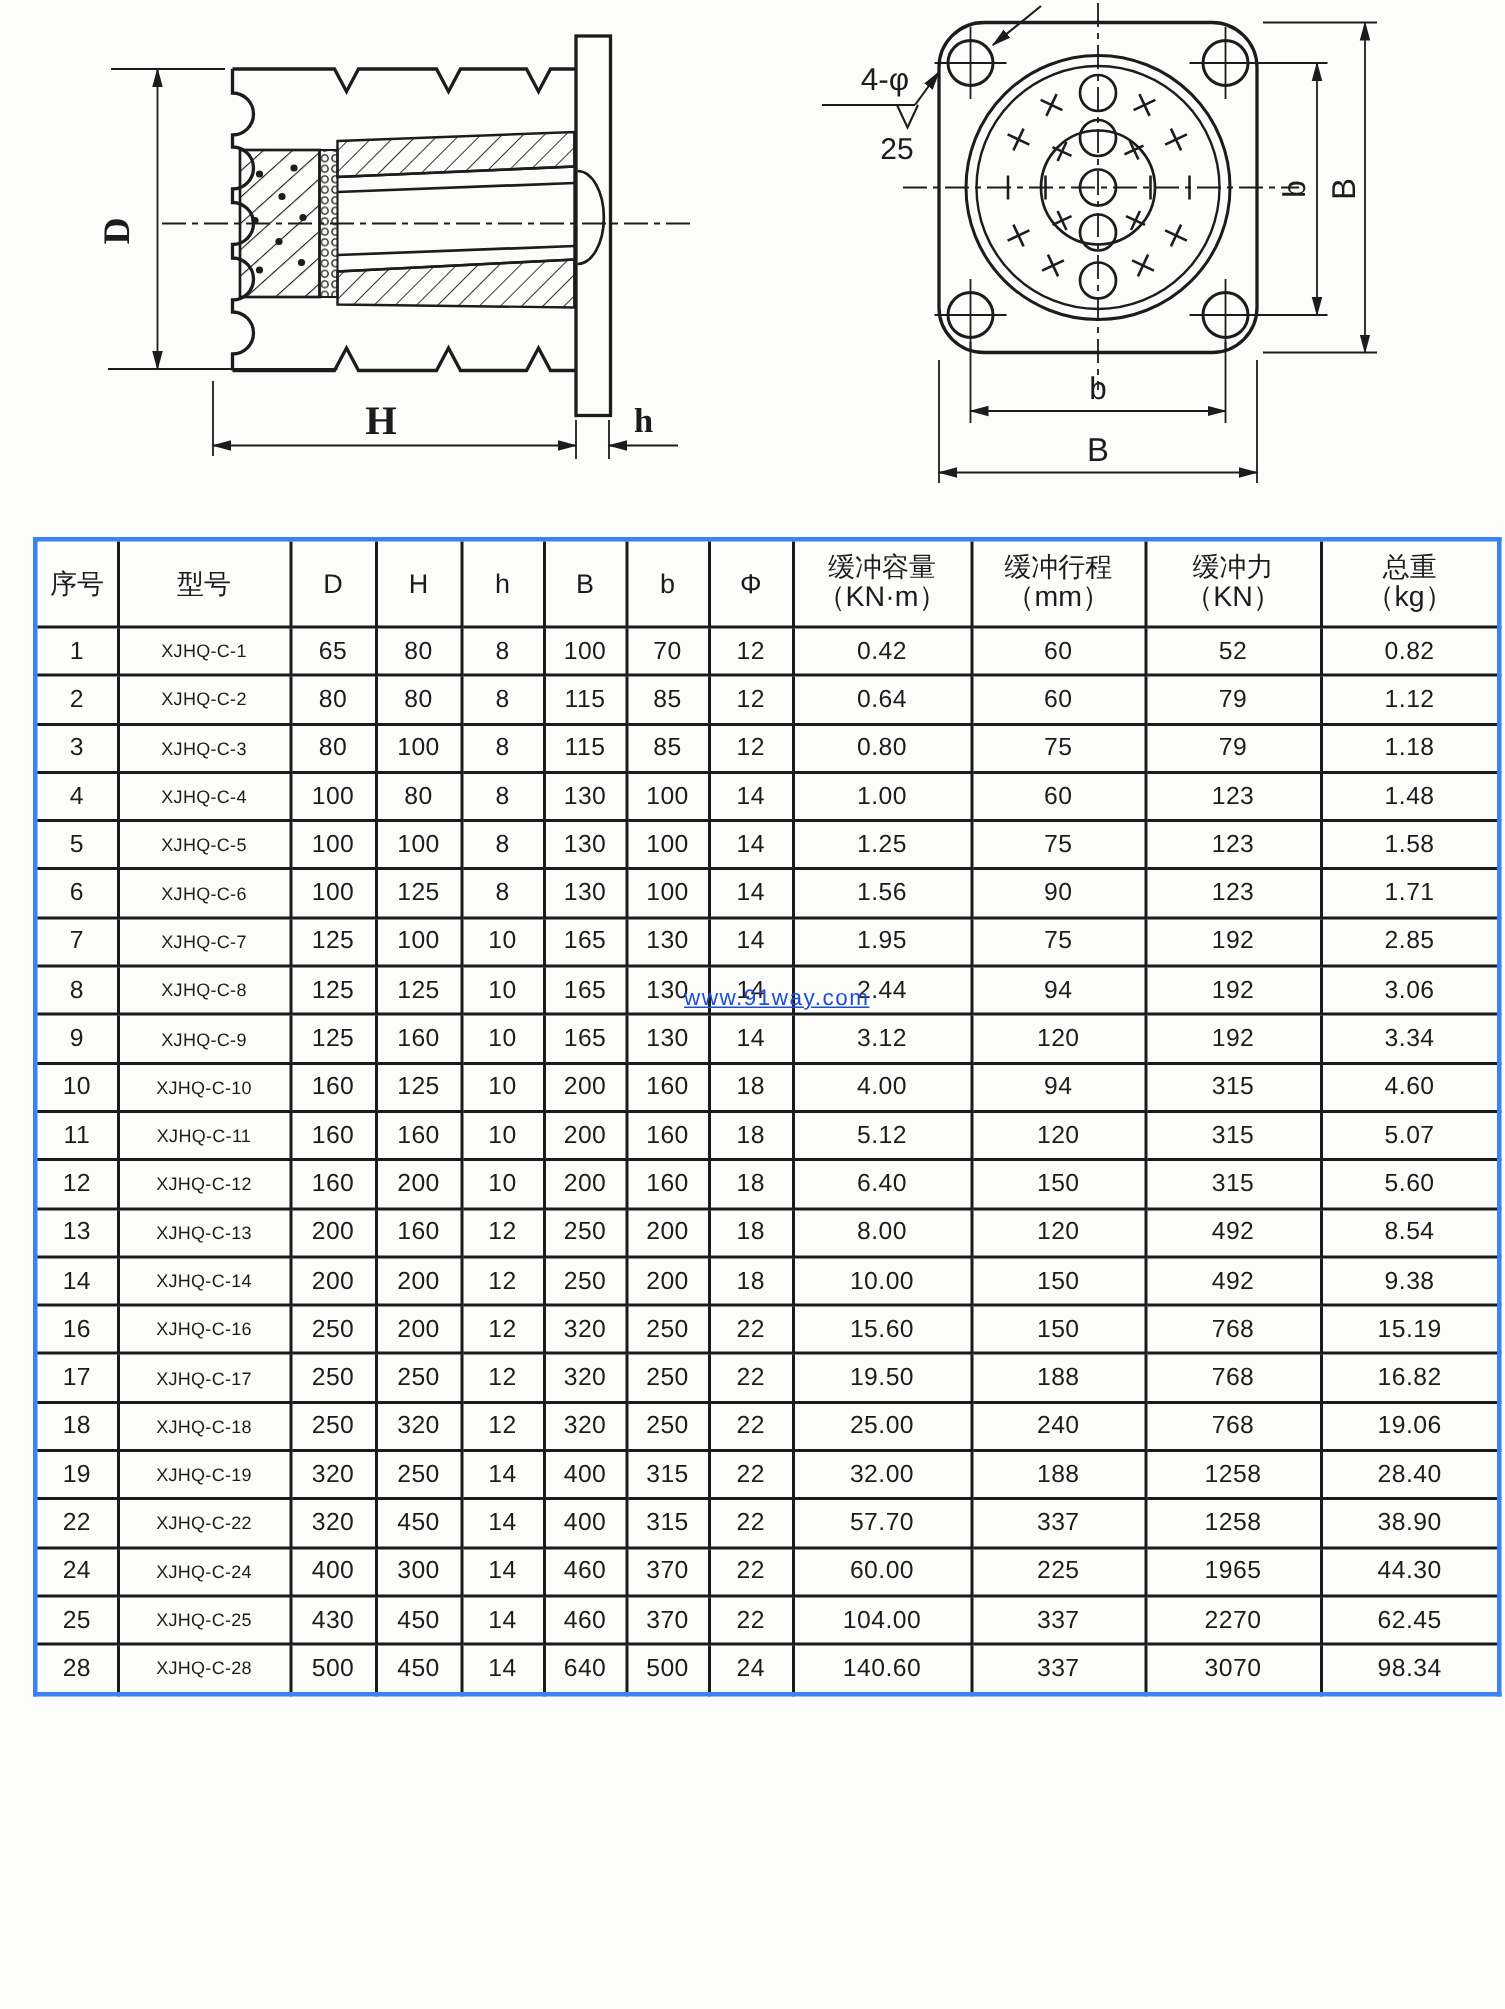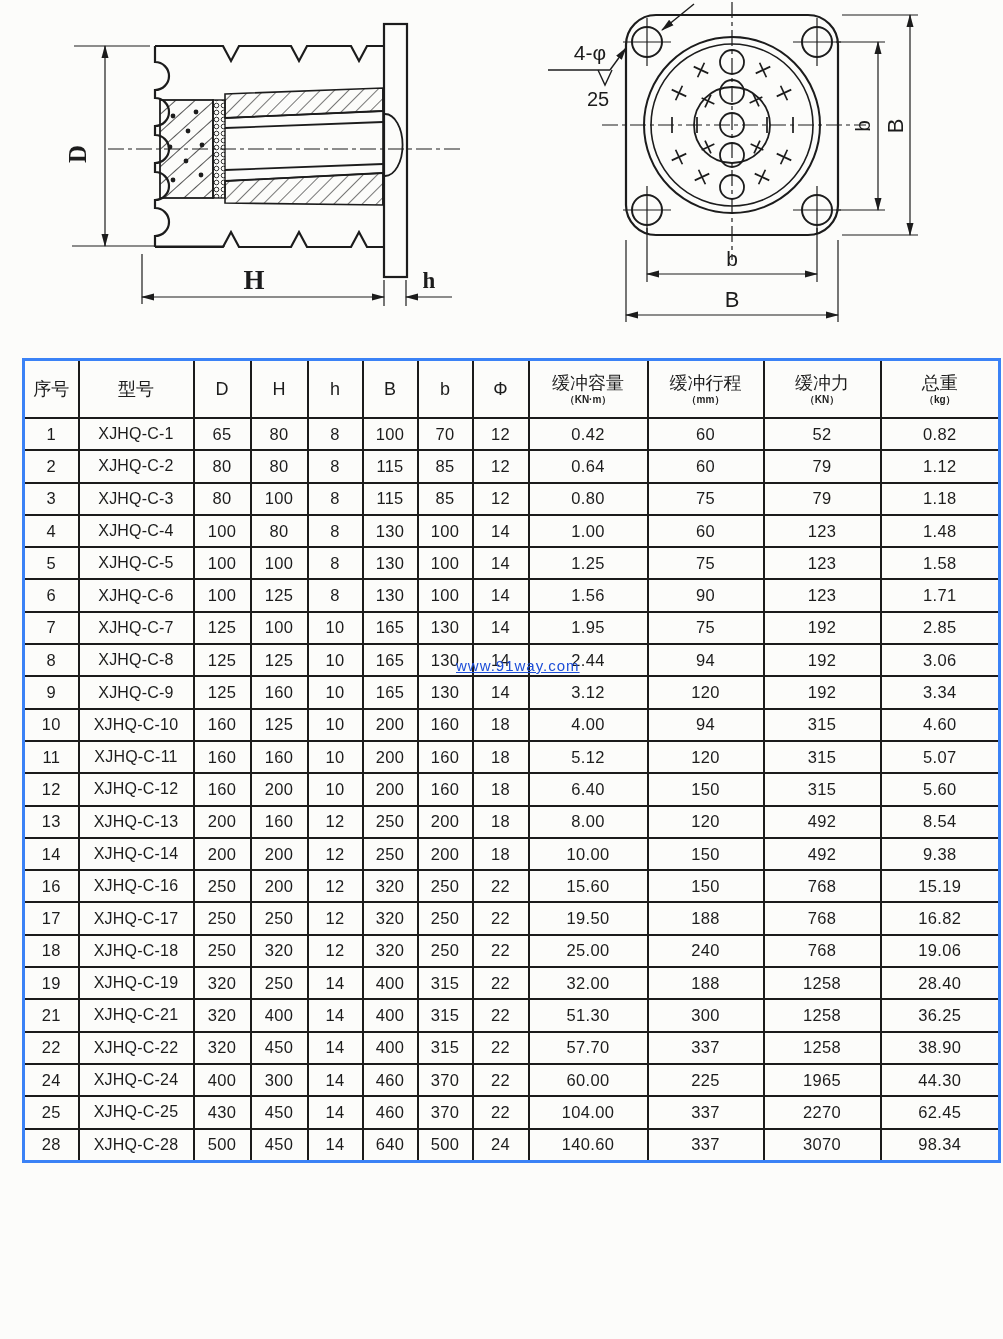--- a/index.html
+++ b/index.html
@@ -20,23 +20,23 @@
     position:absolute;left:22px;top:358px;width:976px;
     border-collapse:collapse;table-layout:fixed;
     background:transparent;
   }
   table.spec th,table.spec td{
     border:2px solid #1b1b1b;text-align:center;vertical-align:middle;
     padding:0;overflow:hidden;white-space:nowrap;
   }
   table.spec{border:3px solid #3b82f6;}
   table.spec thead th{height:56px;font-size:18px;font-weight:500;line-height:1.15;}
-  table.spec thead .h-sub{font-size:10px;font-weight:700;text-align:center;}
+  table.spec thead .h-sub{font-size:19px;font-weight:400;text-align:center;}
   table.spec tbody td{height:30.3px;font-size:16.5px;font-weight:500;letter-spacing:0.3px;}
-  table.spec tbody td:nth-child(2){font-size:16px;letter-spacing:0.2px;}
+  table.spec tbody td:nth-child(2){font-size:12px;letter-spacing:0.2px;}
 
   .watermark{
     position:absolute;left:456px;top:657px;z-index:5;
     font-size:15px;letter-spacing:1px;
     color:#1d4ed8;text-decoration:underline;
     font-family:"Liberation Sans","DejaVu Sans",sans-serif;
   }
 </style>
 </head>
 <body>
@@ -562,34 +562,20 @@
         <td>14</td>
         <td>400</td>
         <td>315</td>
         <td>22</td>
         <td>32.00</td>
         <td>188</td>
         <td>1258</td>
         <td>28.40</td>
       </tr>
       <tr>
-        <td>21</td>
-        <td>XJHQ-C-21</td>
-        <td>320</td>
-        <td>400</td>
-        <td>14</td>
-        <td>400</td>
-        <td>315</td>
-        <td>22</td>
-        <td>51.30</td>
-        <td>300</td>
-        <td>1258</td>
-        <td>36.25</td>
-      </tr>
-      <tr>
         <td>22</td>
         <td>XJHQ-C-22</td>
         <td>320</td>
         <td>450</td>
         <td>14</td>
         <td>400</td>
         <td>315</td>
         <td>22</td>
         <td>57.70</td>
         <td>337</td>

